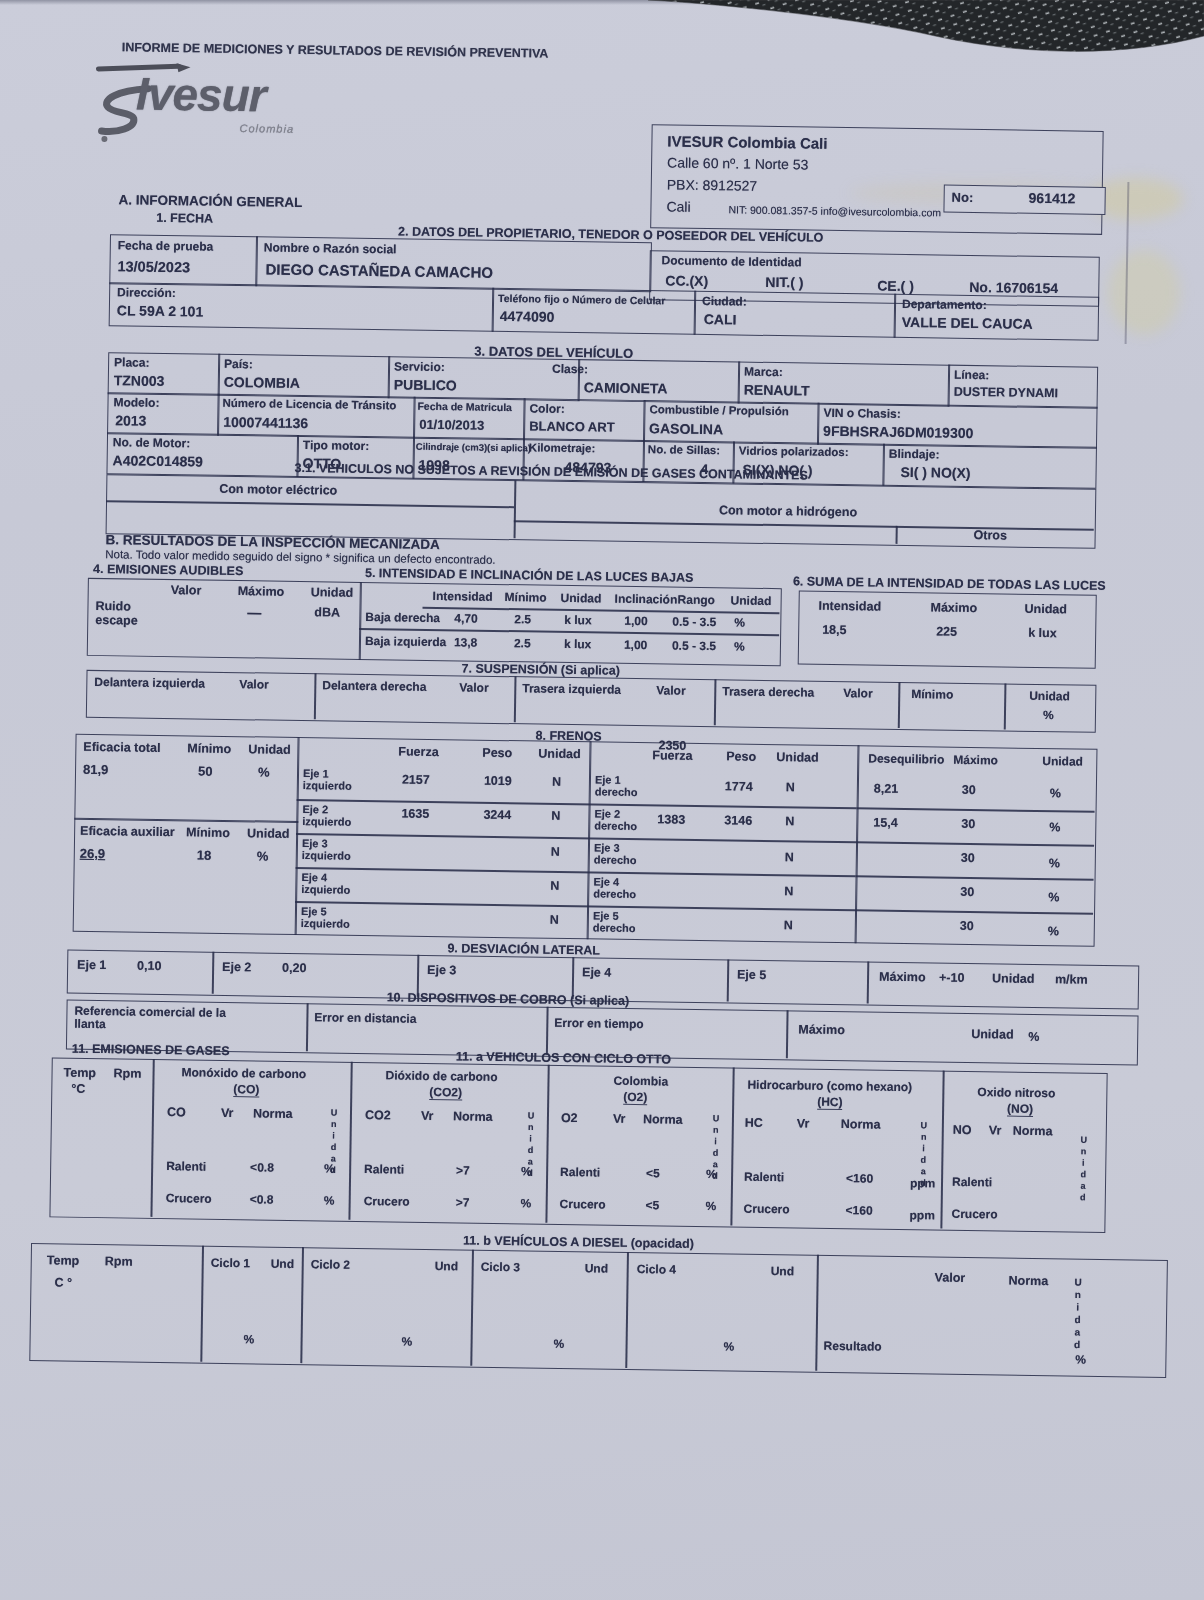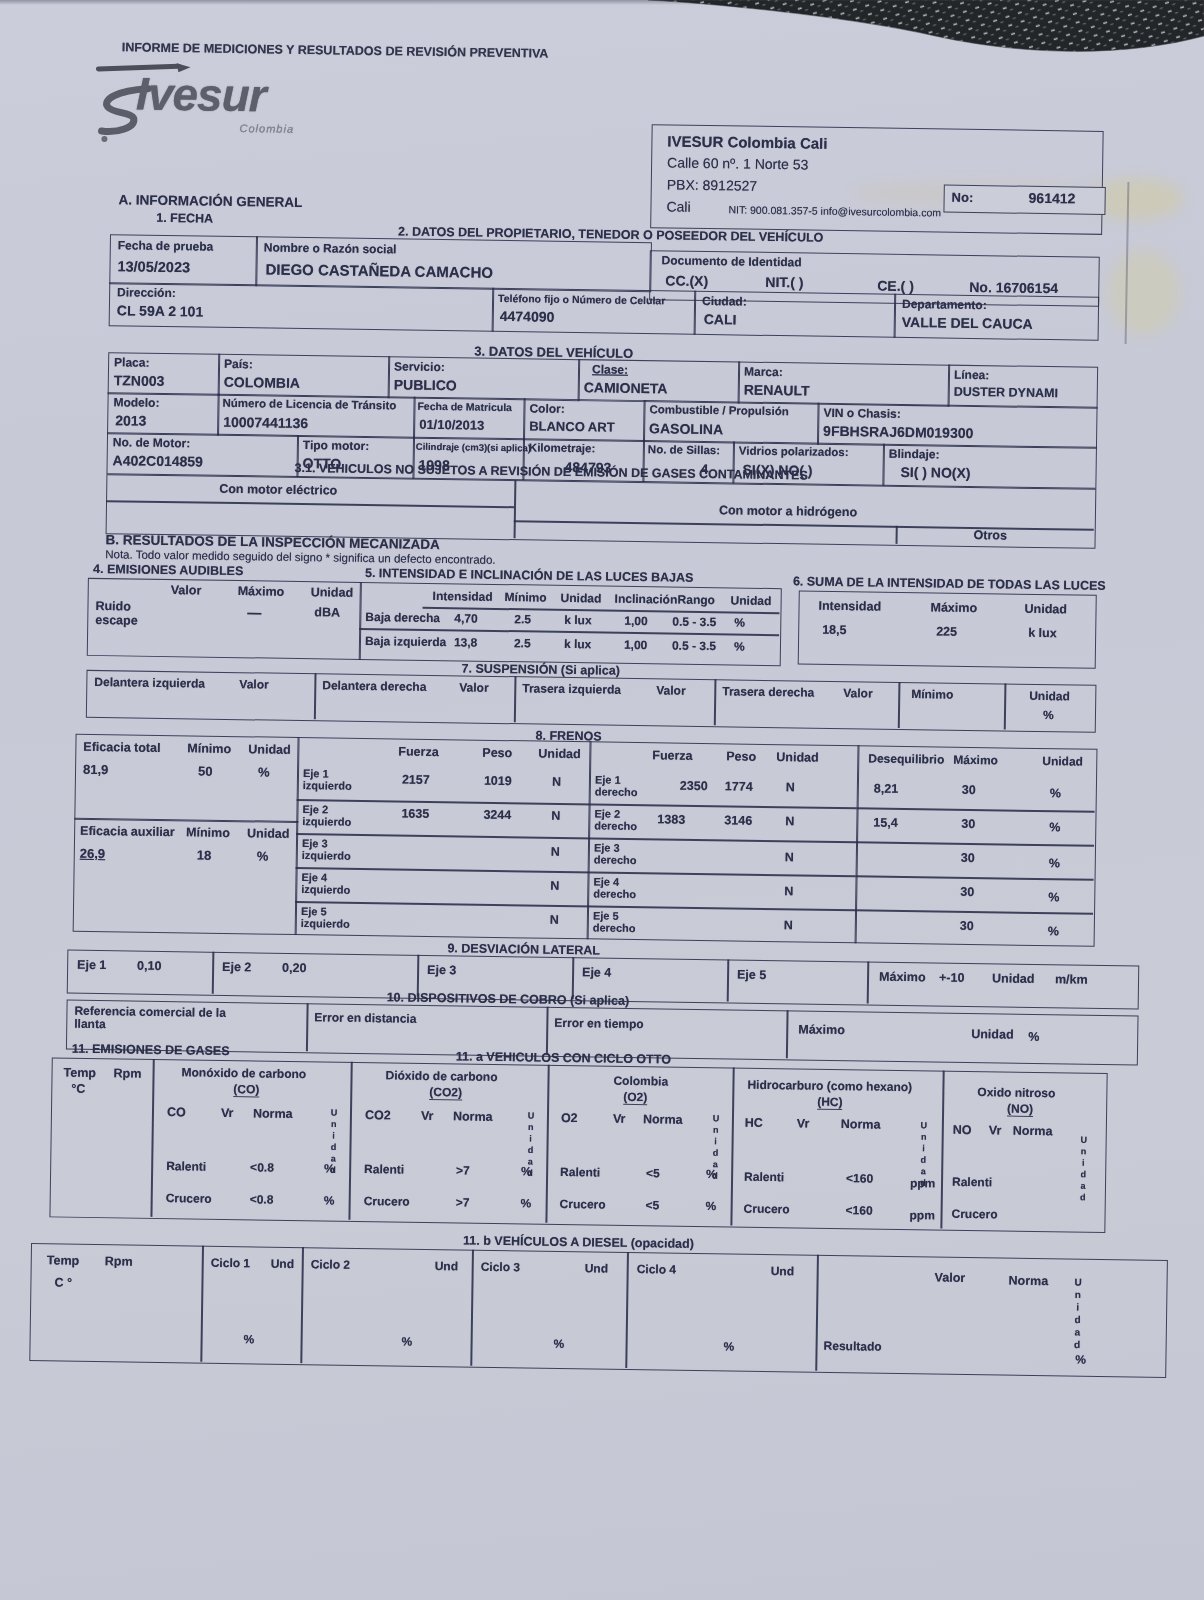--- a/index.html
+++ b/index.html
@@ -117,21 +117,21 @@
 
   <div class="bx" style="left:222px;top:352px;width:170px;height:40px;"></div>
   <div class="t b f12" style="left:228px;top:355px;">País:</div>
   <div class="t b f14" style="left:228px;top:372px;">COLOMBIA</div>
 
   <div class="bx" style="left:392px;top:352px;width:190px;height:40px;"></div>
   <div class="t b f12" style="left:398px;top:355px;text-align:right;">Servicio:</div>
   <div class="t b f14" style="left:398px;top:372px;">PUBLICO</div>
 
   <div class="bx" style="left:582px;top:352px;width:160px;height:40px;"></div>
-  <div class="t b f12" style="left:596px;top:355px;text-decoration:underline;">Clase:</div>
+  <div class="t b f12" style="left:556px;top:355px;">Clase:</div>
   <div class="t b f14" style="left:588px;top:372px;">CAMIONETA</div>
 
   <div class="bx" style="left:742px;top:352px;width:210px;height:40px;"></div>
   <div class="t b f12" style="left:748px;top:355px;">Marca:</div>
   <div class="t b f14" style="left:748px;top:372px;">RENAULT</div>
 
   <div class="bx" style="left:952px;top:352px;width:148px;height:40px;"></div>
   <div class="t b f12" style="left:958px;top:355px;">Línea:</div>
   <div class="t b f125" style="left:958px;top:372px;">DUSTER DYNAMI</div>
 
@@ -335,21 +335,21 @@
   <div class="t b f11 stk lh1" style="left:313px;top:902px;">
       <span>Eje 5</span>
       <span>izquierdo</span>
     </div>
   <div class="t b f125" style="left:562px;top:906px;">N</div>
 
   <div class="t b f11 stk lh1" style="left:605px;top:766px;">
       <span>Eje 1</span>
       <span>derecho</span>
     </div>
-  <div class="t b f125" style="left:668px;top:770px;margin-left:22px;">2350</div>
+  <div class="t b f125" style="left:668px;top:730px;">2350</div>
   <div class="t b f125" style="left:735px;top:770px;">1774</div>
   <div class="t b f125" style="left:796px;top:770px;">N</div>
   <div class="t b f125" style="left:884px;top:770px;">8,21</div>
   <div class="t b f125" style="left:972px;top:770px;">30</div>
   <div class="t b f125" style="left:1060px;top:772px;">%</div>
   <div class="t b f11 stk lh1" style="left:605px;top:800px;">
       <span>Eje 2</span>
       <span>derecho</span>
     </div>
   <div class="t b f125" style="left:668px;top:804px;">1383</div>

